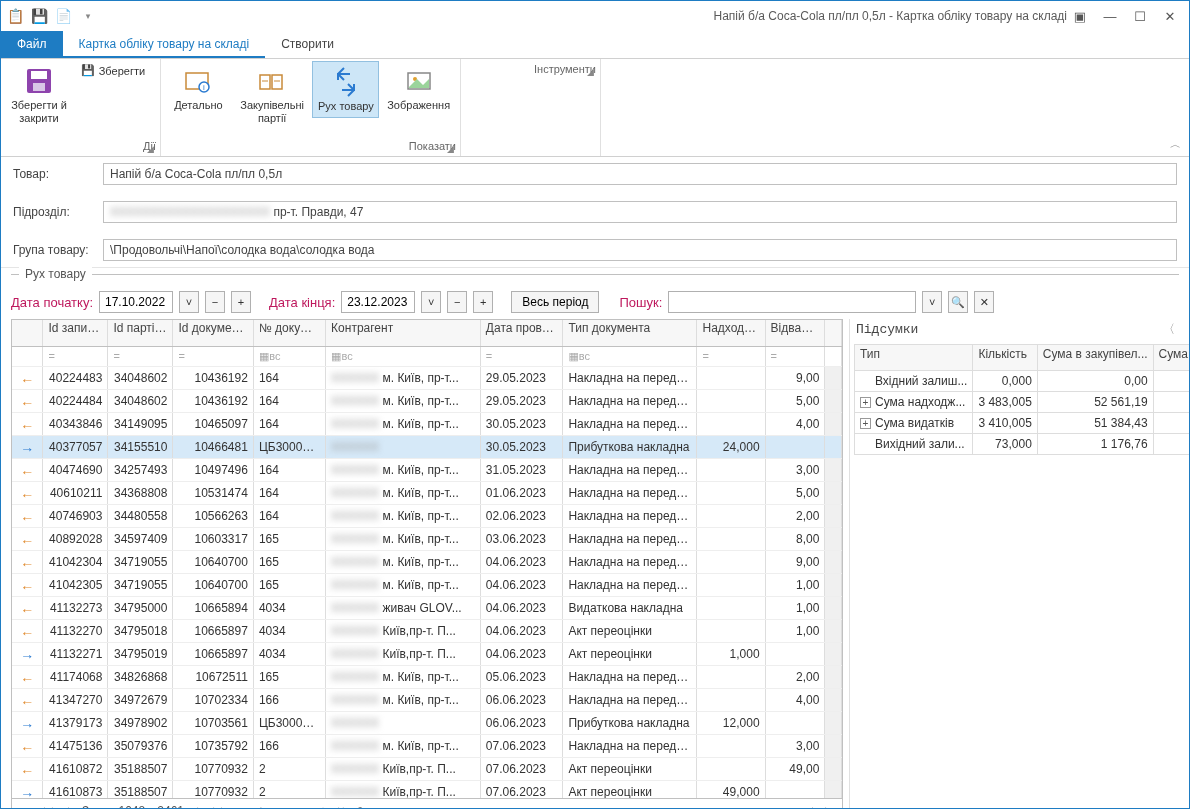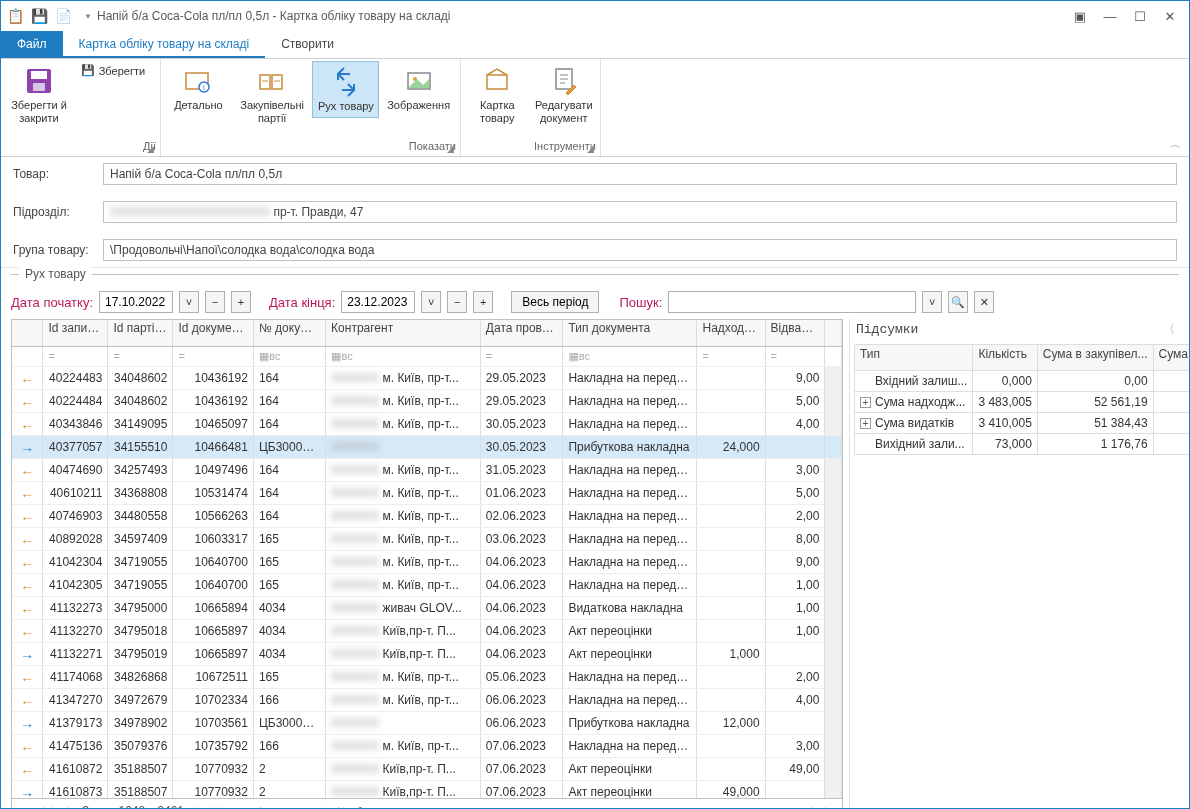--- a/index.html
+++ b/index.html
@@ -1,20 +1,20 @@
 <!DOCTYPE html>
 <html><head>
 <meta charset="utf-8">
 <style>
 * { box-sizing: border-box; margin: 0; padding: 0; }
 body { font-family: "Segoe UI", Tahoma, sans-serif; font-size: 12px; color: #333; background: #fff; overflow: hidden; width: 1190px; height: 809px; border: 1px solid #1e7cc3; }
 .titlebar { height: 30px; background: #fff; display: flex; align-items: center; padding: 0 6px; }
 .titlebar .qat { display: flex; gap: 6px; align-items: center; }
 .titlebar .qat-icon { width: 18px; height: 18px; display: flex; align-items: center; justify-content: center; font-size: 14px; }
-.titlebar .title { flex: 1; text-align: left; color: #5a5a5a; font-size: 12px; }
+.titlebar .title { flex: 1; text-align: right; color: #5a5a5a; font-size: 12px; }
 .titlebar .win-controls { display: flex; gap: 4px; align-items: center; }
 .titlebar .win-btn { width: 26px; height: 22px; display: flex; align-items: center; justify-content: center; font-size: 13px; color: #555; }
 .ribbon-tabs { display: flex; height: 28px; border-bottom: 1px solid #d0d0d0; }
 .ribbon-tab { padding: 6px 16px; font-size: 12px; cursor: pointer; color: #444; }
 .ribbon-tab.file { background: #1e7cc3; color: #fff; }
 .ribbon-tab.active { color: #1e7cc3; border-bottom: 2px solid #1e7cc3; background: #fff; }
 .ribbon { height: 98px; background: #fff; border-bottom: 1px solid #d0d0d0; display: flex; position: relative; }
 .ribbon-group { border-right: 1px solid #e0e0e0; display: flex; flex-direction: column; padding: 2px 4px 0 4px; }
 .ribbon-group-content { flex: 1; display: flex; align-items: flex-start; gap: 2px; }
 .ribbon-group-title { text-align: right; font-size: 11px; color: #666; padding: 2px 0 4px 0; position: relative; }
@@ -150,41 +150,20 @@
               <path d="M6 22 L14 14 L20 20 L26 14 L26 23 L6 23 Z" fill="#9bd49b"></path>
             </svg>
           </span>
         <span>Зображення</span>
       </div>
     </div>
     <div class="ribbon-group-title"><span>Показати</span><span class="dlg-launch">◢</span></div>
   </div>
 
   <div class="ribbon-group" style="width:140px">
-    <div class="ribbon-group-content">
-      <div class="ribbon-btn-large">
-        <span class="icon">
-            <svg class="svg-icon" width="32" height="32">
-              <rect x="6" y="10" width="20" height="14" fill="none" stroke="#c98b3a" stroke-width="1.5"></rect>
-              <path d="M6 10 L16 4 L26 10" fill="none" stroke="#c98b3a" stroke-width="1.5"></path>
-            </svg>
-          </span>
-        <span>Картка товару</span>
-      </div>
-      <div class="ribbon-btn-large">
-        <span class="icon">
-            <svg class="svg-icon" width="32" height="32">
-              <rect x="8" y="4" width="16" height="20" fill="none" stroke="#888" stroke-width="1.5"></rect>
-              <path d="M12 10 h8 M12 14 h8 M12 18 h5" stroke="#888"></path>
-              <path d="M18 28 L26 20 L28 22 L20 30 Z" fill="#e0a030" stroke="#c98b3a"></path>
-            </svg>
-          </span>
-        <span>Редагувати документ</span>
-      </div>
-    </div>
     <div class="ribbon-group-title"><span>Інструменти</span><span class="dlg-launch">◢</span></div>
   </div>
   <span class="ribbon-collapse">︿</span>
 </div>
 
 <div class="info-bar">
   <div class="info-row">
     <div class="info-label">Товар:</div>
     <div class="info-field">Напій б/а Coca-Cola пл/пл 0,5л</div>
   </div>

